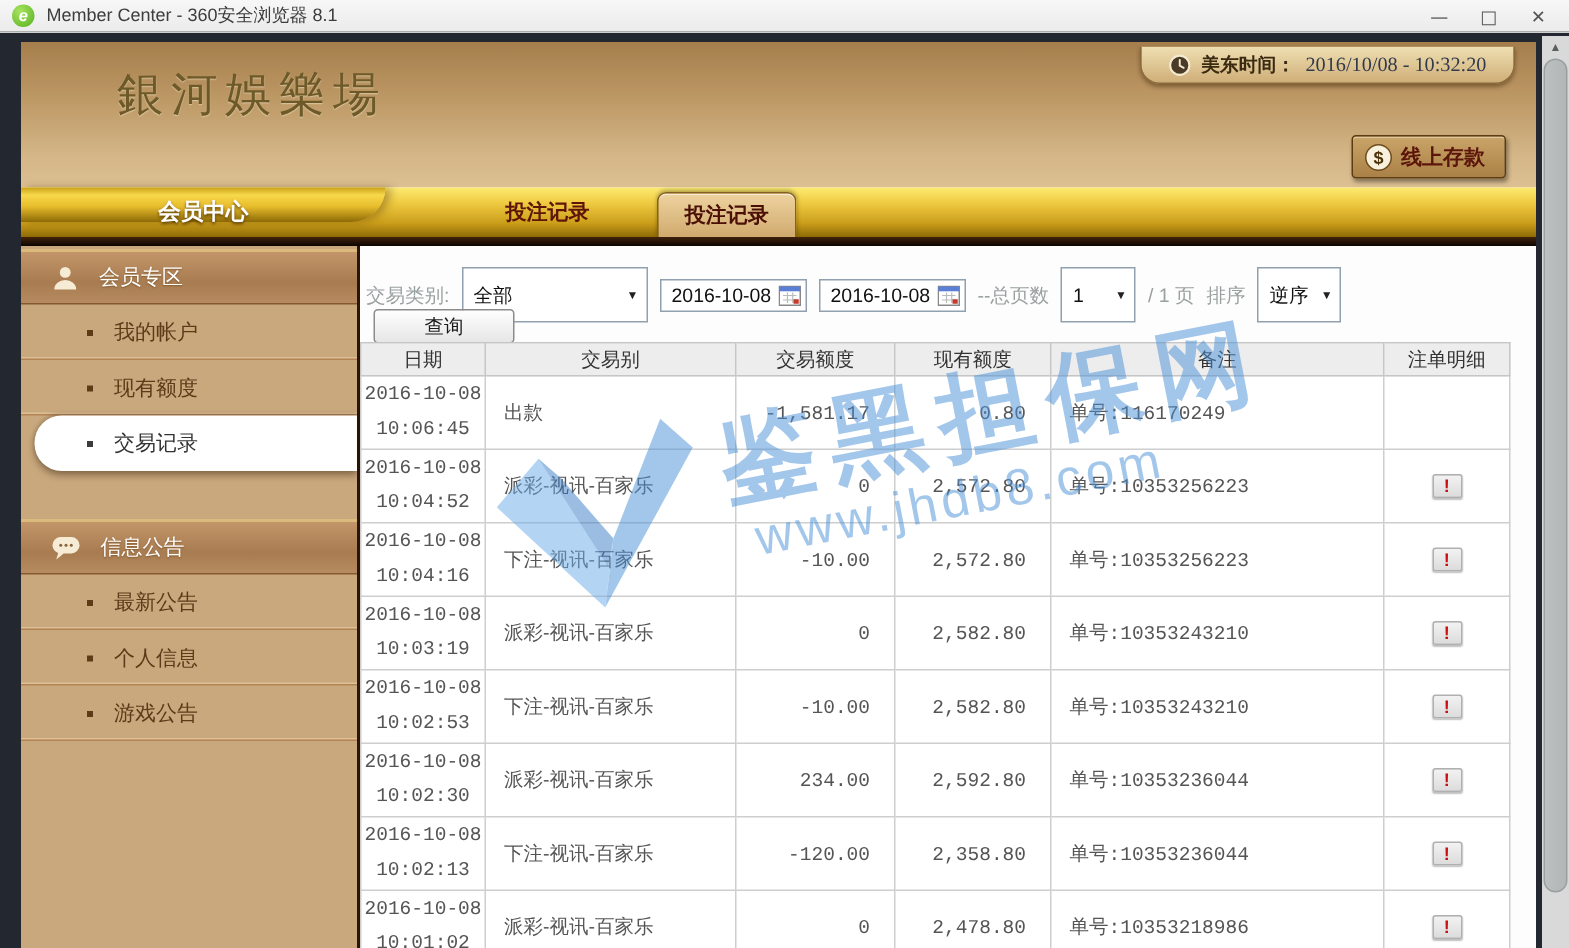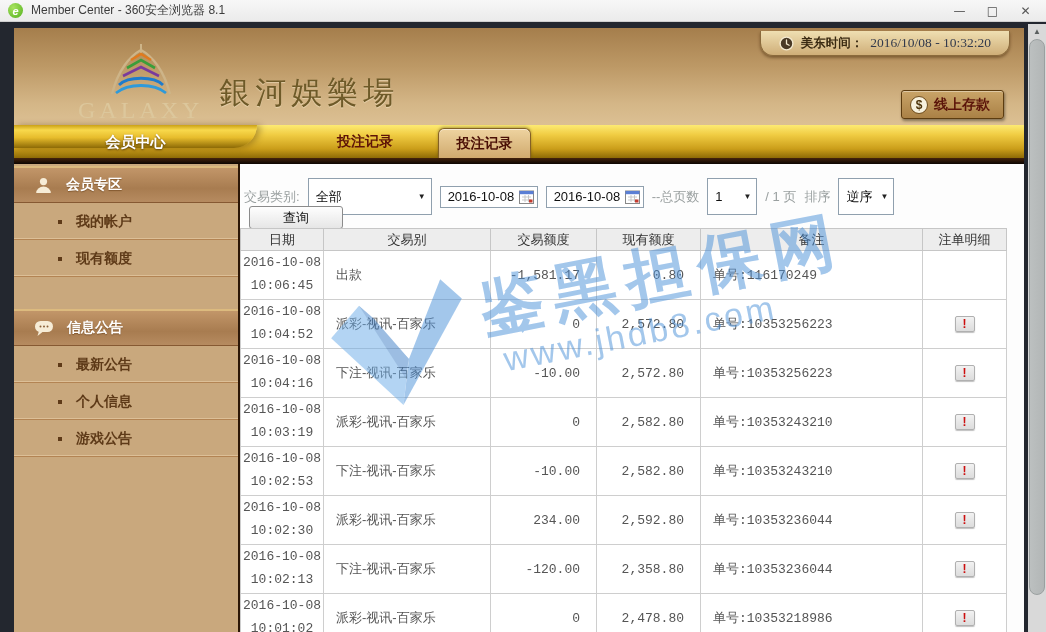--- a/index.html
+++ b/index.html
@@ -69,21 +69,21 @@
   .tab-active { left:424px; top:3px; width:93px; height:30px; line-height:29px;
     background:linear-gradient(180deg,#eed3a0,#d0aa6e); border:1px solid #846026; border-bottom:none;
     border-radius:6px 6px 0 0; color:#4a0f05;
     box-shadow:inset 0 1px 0 rgba(255,255,255,.55), 0 -1px 3px rgba(0,0,0,.3); }
   .dark-strip { height:6px; background:linear-gradient(180deg,#44230c,#0c0501); }
 
   
   .body-row { display:flex; height:468px; }
 
   
-  .sidebar { width:226px; background:#c9a87d; border-right:2px solid #2b1606; position:relative;font-weight:bold; }
+  .sidebar { width:226px; background:#c9a87d; border-right:2px solid #2b1606; position:relative; }
   .side-section { margin-top:2px; }
   .side-section.second { margin-top:32px; }
   .section-header { height:37px; display:flex; align-items:center; gap:13px; padding-left:20px;
     background:linear-gradient(180deg,#c29669 0%, #a87c50 60%, #b68b60 100%);
     border-top:2px solid #dcba7e; border-bottom:1px solid #865932;
     color:#fff; font-size:14px; cursor:pointer; text-shadow:0 1px 1px rgba(90,50,10,.5); }
   .menu-item { position:relative; height:37px; line-height:37px; padding-left:62px;
     color:#5e3a18; font-size:14px; cursor:pointer;
     border-bottom:1px solid rgba(150,84,26,.42); box-shadow:inset 0 -1px 0 rgba(255,235,200,.35); }
   .menu-item::before { content:""; position:absolute; left:44px; top:17px; width:4px; height:4px; background:#5e3a18; }
@@ -153,32 +153,20 @@
         <div class="time-pill">
           <svg class="clock-icon" width="15" height="15" viewBox="0 0 15 15">
             <circle cx="7.5" cy="7.5" r="6.4" fill="#4a3a26" stroke="#f4ead0" stroke-width="1.4"></circle>
             <path d="M7.5 4 v3.8 l2.6 1.4" stroke="#f4ead0" stroke-width="1.3" fill="none" stroke-linecap="round"></path>
           </svg>
           <span class="time-label">美东时间：</span>
           <span class="time-value">2016/10/08 - 10:32:20</span>
         </div>
 
         <div class="brand">
-          <div class="mark-col">
-            <svg width="86" height="54" viewBox="0 0 86 54">
-              <path d="M43 2 v10" stroke="#cdb488" stroke-width="2" fill="none"></path>
-              <path d="M14 52 C20 28 32 14 43 8 C54 14 66 28 72 52" stroke="#cdb488" stroke-width="2.4" fill="none"></path>
-              <path d="M33 18 L43 12 L53 18" stroke="#e07a1e" stroke-width="2.6" fill="none"></path>
-              <path d="M29 26 L43 18 L57 26" stroke="#3a9e3a" stroke-width="2.6" fill="none"></path>
-              <path d="M25 34 L43 25 L61 34" stroke="#7a3a9c" stroke-width="2.6" fill="none"></path>
-              <path d="M21 43 C30 34 56 34 65 43" stroke="#1e7ccc" stroke-width="2.8" fill="none"></path>
-              <path d="M18 51 C30 41 56 41 68 51" stroke="#2e9ada" stroke-width="2.8" fill="none"></path>
-            </svg>
-            <div class="brand-en">GALAXY</div>
-          </div>
           <div class="brand-cn">銀河娛樂場</div>
         </div>
 
         <div class="deposit-btn">
           <span class="s-icon">$</span>
           <span class="deposit-label">线上存款</span>
         </div>
       </div>
 
       <div class="navbar">
@@ -194,20 +182,21 @@
           <div class="side-section">
             <div class="section-header">
               <svg width="19" height="19" viewBox="0 0 19 19">
                 <circle cx="9.5" cy="5.6" r="3.6" fill="#f6ecd6"></circle>
                 <path d="M2.2 17 a7.3 6.4 0 0 1 14.6 0 z" fill="#f6ecd6"></path>
               </svg>
               <span>会员专区</span>
             </div>
             <div class="menu-item">我的帐户</div>
             <div class="menu-item">现有额度</div>
+            <div class="menu-item active">交易记录</div>
           </div>
           <div class="side-section second">
             <div class="section-header">
               <svg width="20" height="18" viewBox="0 0 20 18">
                 <rect x="1" y="2" width="18" height="11" rx="5.5" fill="#f6ecd6"></rect>
                 <path d="M5 12 l-1.5 5 l5 -4 z" fill="#f6ecd6"></path>
                 <circle cx="6.5" cy="7.5" r="1" fill="#8a6038"></circle>
                 <circle cx="10" cy="7.5" r="1" fill="#8a6038"></circle>
                 <circle cx="13.5" cy="7.5" r="1" fill="#8a6038"></circle>
               </svg>

